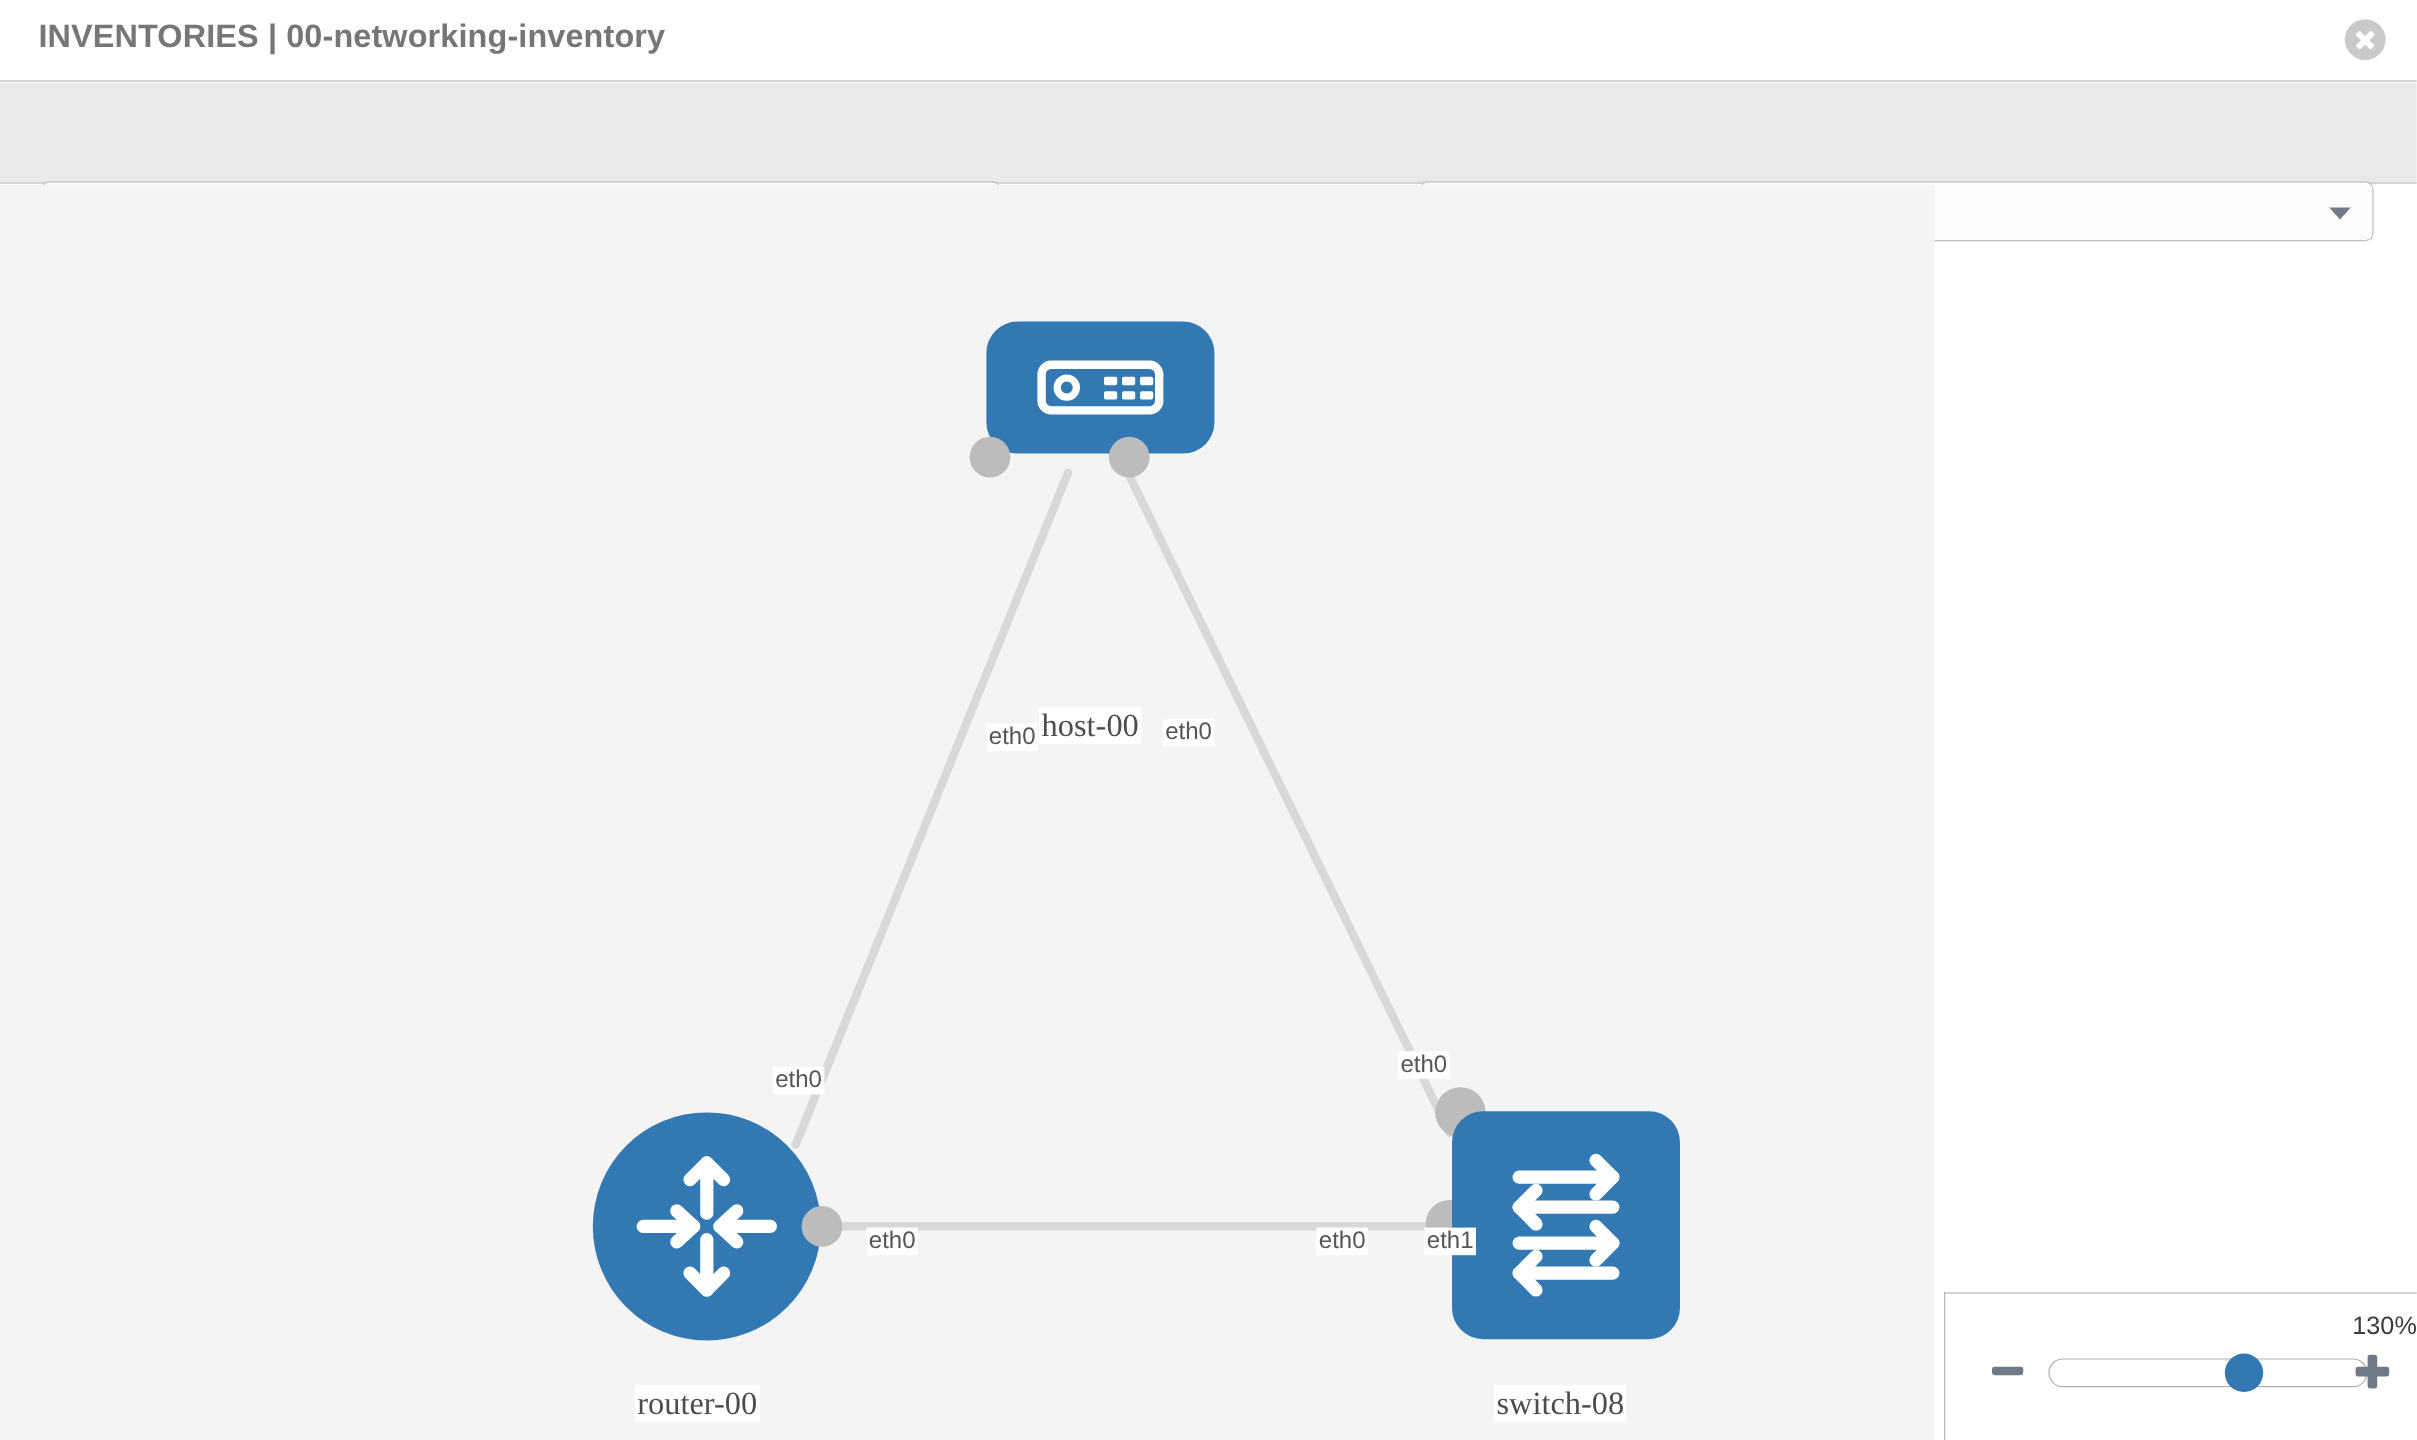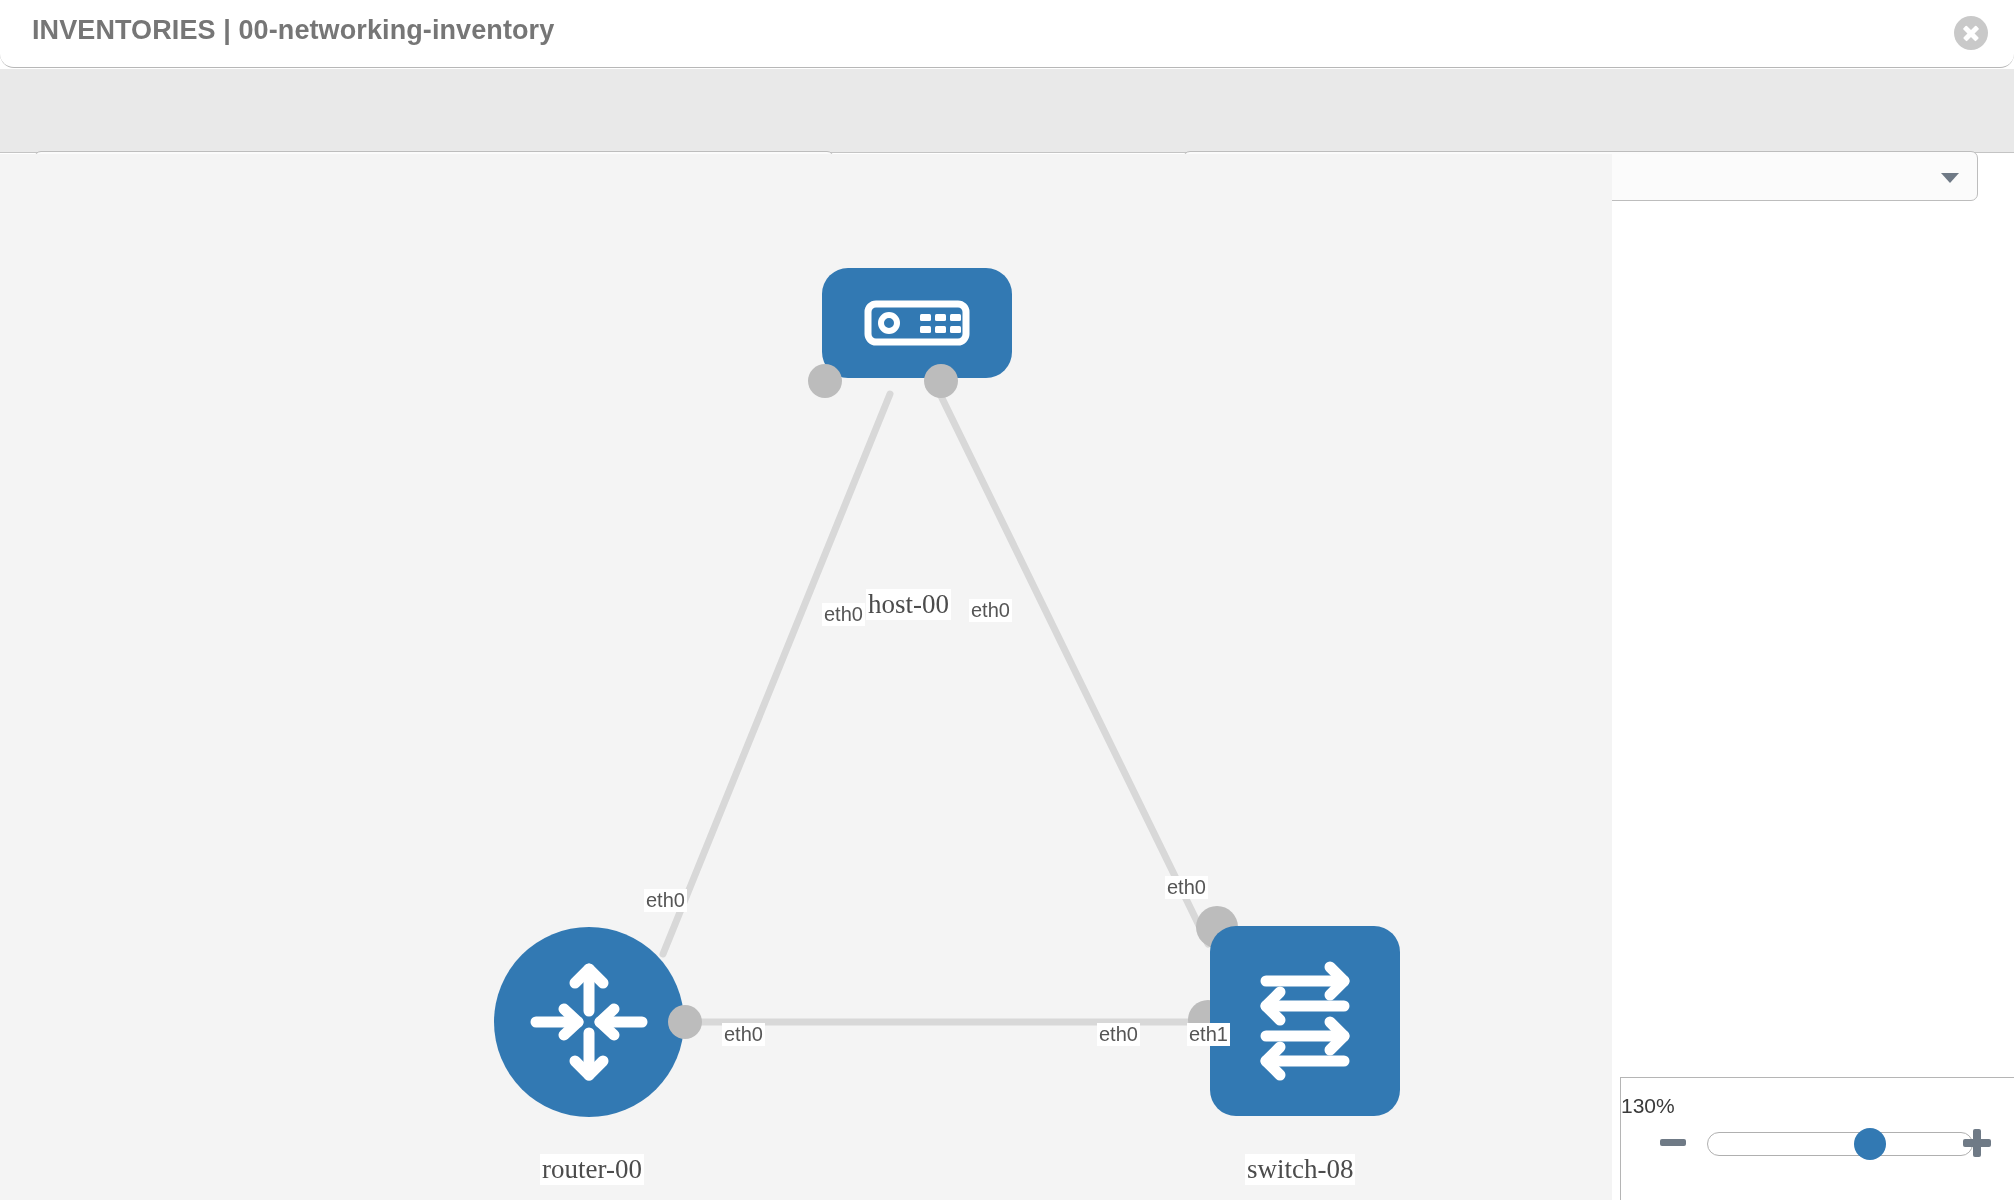--- a/index.html
+++ b/index.html
@@ -16,21 +16,20 @@
     width: 2014px; height: 1200px;
     background: #ffffff;
   }
 
   
   .header {
     position: absolute; left: 0; top: 0;
     width: 2014px; height: 68px;
     background: #ffffff;
     border-bottom: 1px solid #b7b7b7;
-    border-radius: 14px;
   }
   .page-title {
     position: absolute; left: 32px; top: 15px;
     font-size: 27px; font-weight: bold;
     color: #767676;
     letter-spacing: 0.1px;
     white-space: nowrap;
   }
   .close-btn {
     position: absolute; right: 26px; top: 16px;
@@ -140,21 +139,21 @@
   
   .zoom-panel {
     position: absolute; left: 1620px; top: 1077px;
     width: 394px; height: 123px;
     background: #ffffff;
     border: 1px solid #b5b5b5;
     border-right: none; border-bottom: none;
   }
   .zoom-value {
     position: absolute; top: 16px; left: 0; width: 100%;
-    text-align: left;
+    text-align: right;
     font-size: 21px; color: #3b3b3b;
   }
   .zoom-minus, .zoom-plus {
     position: absolute; top: 48px;
     width: 34px; height: 34px;
     cursor: pointer;
   }
   .zoom-minus { left: 36px; }
   .zoom-plus  { right: 20px; }
   .zoom-minus::before {
@@ -291,21 +290,21 @@
 
     <div class="iface-label" style="left:822px; top:449px;">eth0</div>
     <div class="iface-label" style="left:969px; top:445px;">eth0</div>
     <div class="iface-label" style="left:644px; top:735px;">eth0</div>
     <div class="iface-label" style="left:1165px; top:722px;">eth0</div>
     <div class="iface-label" style="left:722px; top:869px;">eth0</div>
     <div class="iface-label" style="left:1097px; top:869px;">eth0</div>
     <div class="iface-label" style="left:1187px; top:869px;">eth1</div>
 
     <div class="node-label" style="left:866px; top:435px;">host-00</div>
-    <div class="node-label" style="left:529px; top:1000px;margin-left:11px;">router-00</div>
+    <div class="node-label" style="left:529px; top:1000px;">router-00</div>
     <div class="node-label" style="left:1245px; top:1000px;">switch-08</div>
   </div>
 
   <div class="zoom-panel">
     <div class="zoom-value">130%</div>
     <div class="zoom-minus"></div>
     <div class="zoom-track"></div>
     <div class="zoom-thumb" id="zoom-thumb" style="left: 233.42px;"></div>
     <div class="zoom-plus"></div>
   </div>

